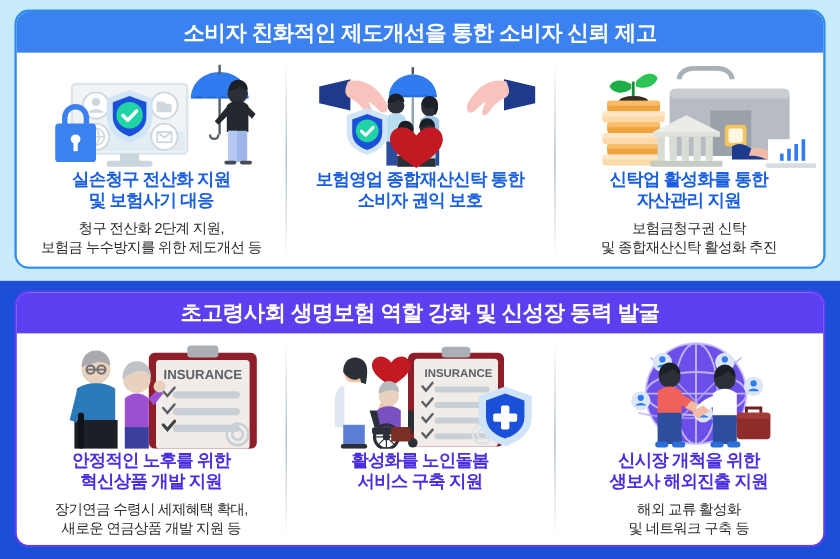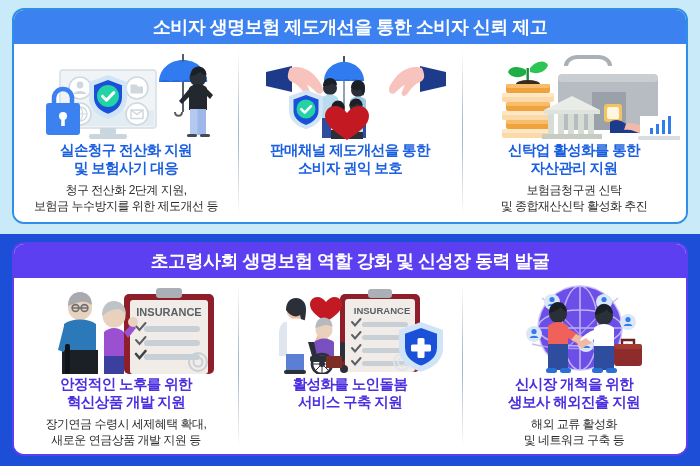--- a/index.html
+++ b/index.html
@@ -125,21 +125,21 @@
 </style>
 </head>
 <body>
 
 <div class="infographic">
 
   <div class="section section-top">
     <div class="panel panel-top">
 
       <div class="bar bar-blue">
-        <span class="bar-title">소비자 생명보험 제도개선을 통한 소비자 신뢰 제고</span>
+        <span class="bar-title">소비자 친화적인 제도개선을 통한 소비자 신뢰 제고</span>
       </div>
 
       <div class="cards">
 
         <div class="card">
           <div class="art">
             <svg width="200" height="92" viewBox="0 0 200 92">
 
               <rect x="28" y="22" width="96" height="58" rx="3" fill="#f0f4f7" stroke="#dde5ea" stroke-width="2"></rect>
               <rect x="30" y="62" width="92" height="16" fill="#e2ecf3"></rect>
@@ -225,21 +225,21 @@
               <rect x="93" y="84" width="14" height="7" fill="#2b2f38"></rect>
 
               <path d="M50 42l17 6.2v14.3c0 10.7-8.9 16-17 18.7-8.1-2.7-17-8-17-18.7V48.2z" fill="#cfe4f7" opacity="0.95"></path>
               <path d="M50 47l12.5 4.6v11c0 8.2-6.6 12.3-12.5 14.4-5.9-2.1-12.5-6.2-12.5-14.4v-11z" fill="#1a51d8"></path>
               <circle cx="50" cy="61" r="9.5" fill="#22d3a5"></circle>
               <path d="M45.2 61.2l3.5 3.5 6.3-6.6" fill="none" stroke="#fff" stroke-width="2.6" stroke-linecap="round" stroke-linejoin="round"></path>
 
               <path d="M91 92c-12-8-22-15-22-24 0-6 4.6-10 10-10 4.6 0 8.6 2.6 12 7 3.4-4.4 7.4-7 12-7 5.4 0 10 4 10 10 0 9-10 16-22 24z" fill="#c21922"></path>
             </svg>
           </div>
-          <div class="card-title title-blue">판매채널 제도개선을 통한
+          <div class="card-title title-blue">보험영업 종합재산신탁 통한
 소비자 권익 보호</div>
         </div>
 
         <div class="card">
           <div class="art">
             <svg width="200" height="92" viewBox="0 0 200 92">
 
               <path d="M86 18c0-5 5-9 12-9h20c7 0 12 4 12 9" fill="none" stroke="#a9b0b6" stroke-width="4"></path>
               <rect x="78" y="26" width="100" height="56" rx="6" fill="#b6bcc2"></rect>
               <rect x="78" y="26" width="100" height="8" rx="4" fill="#c9ced3"></rect>

